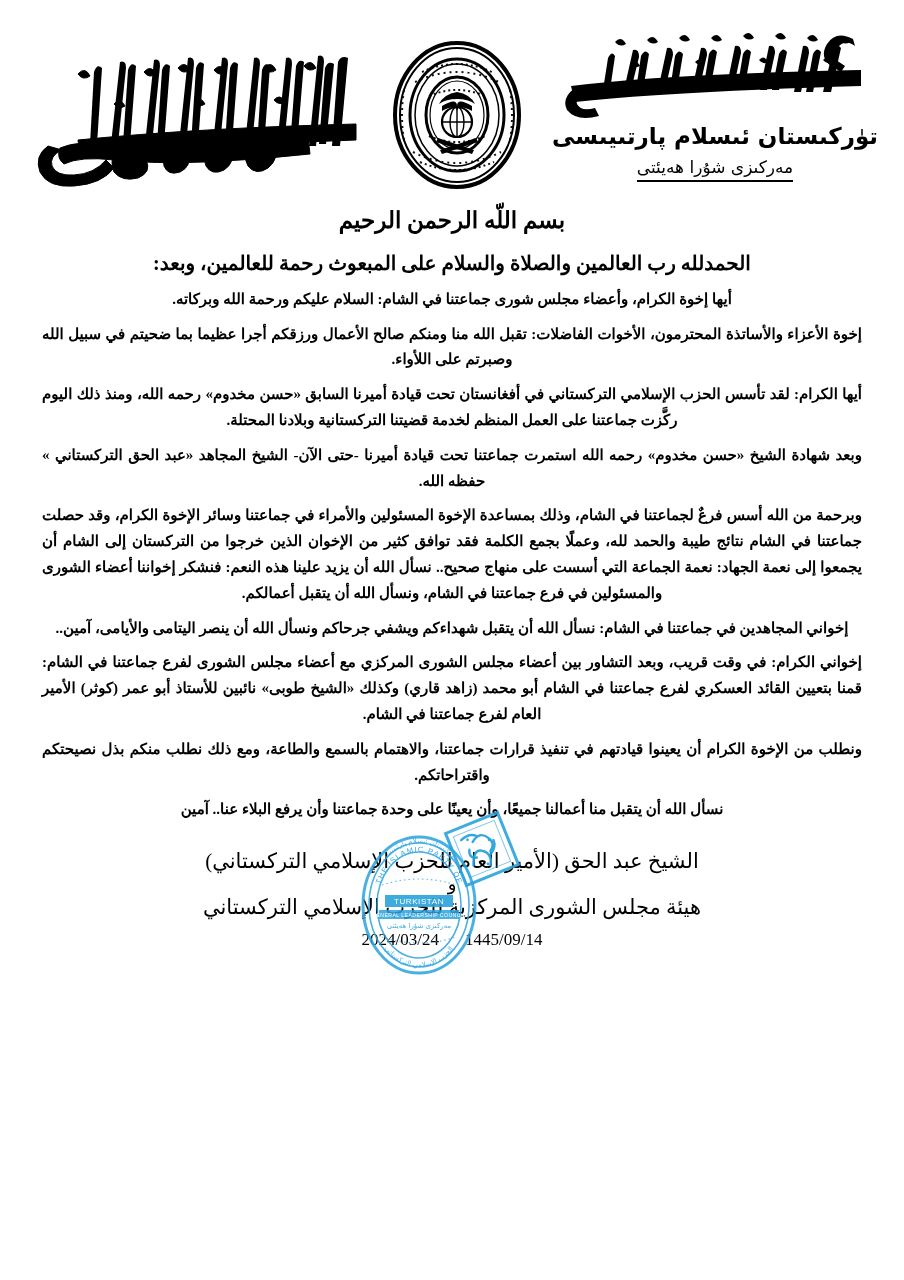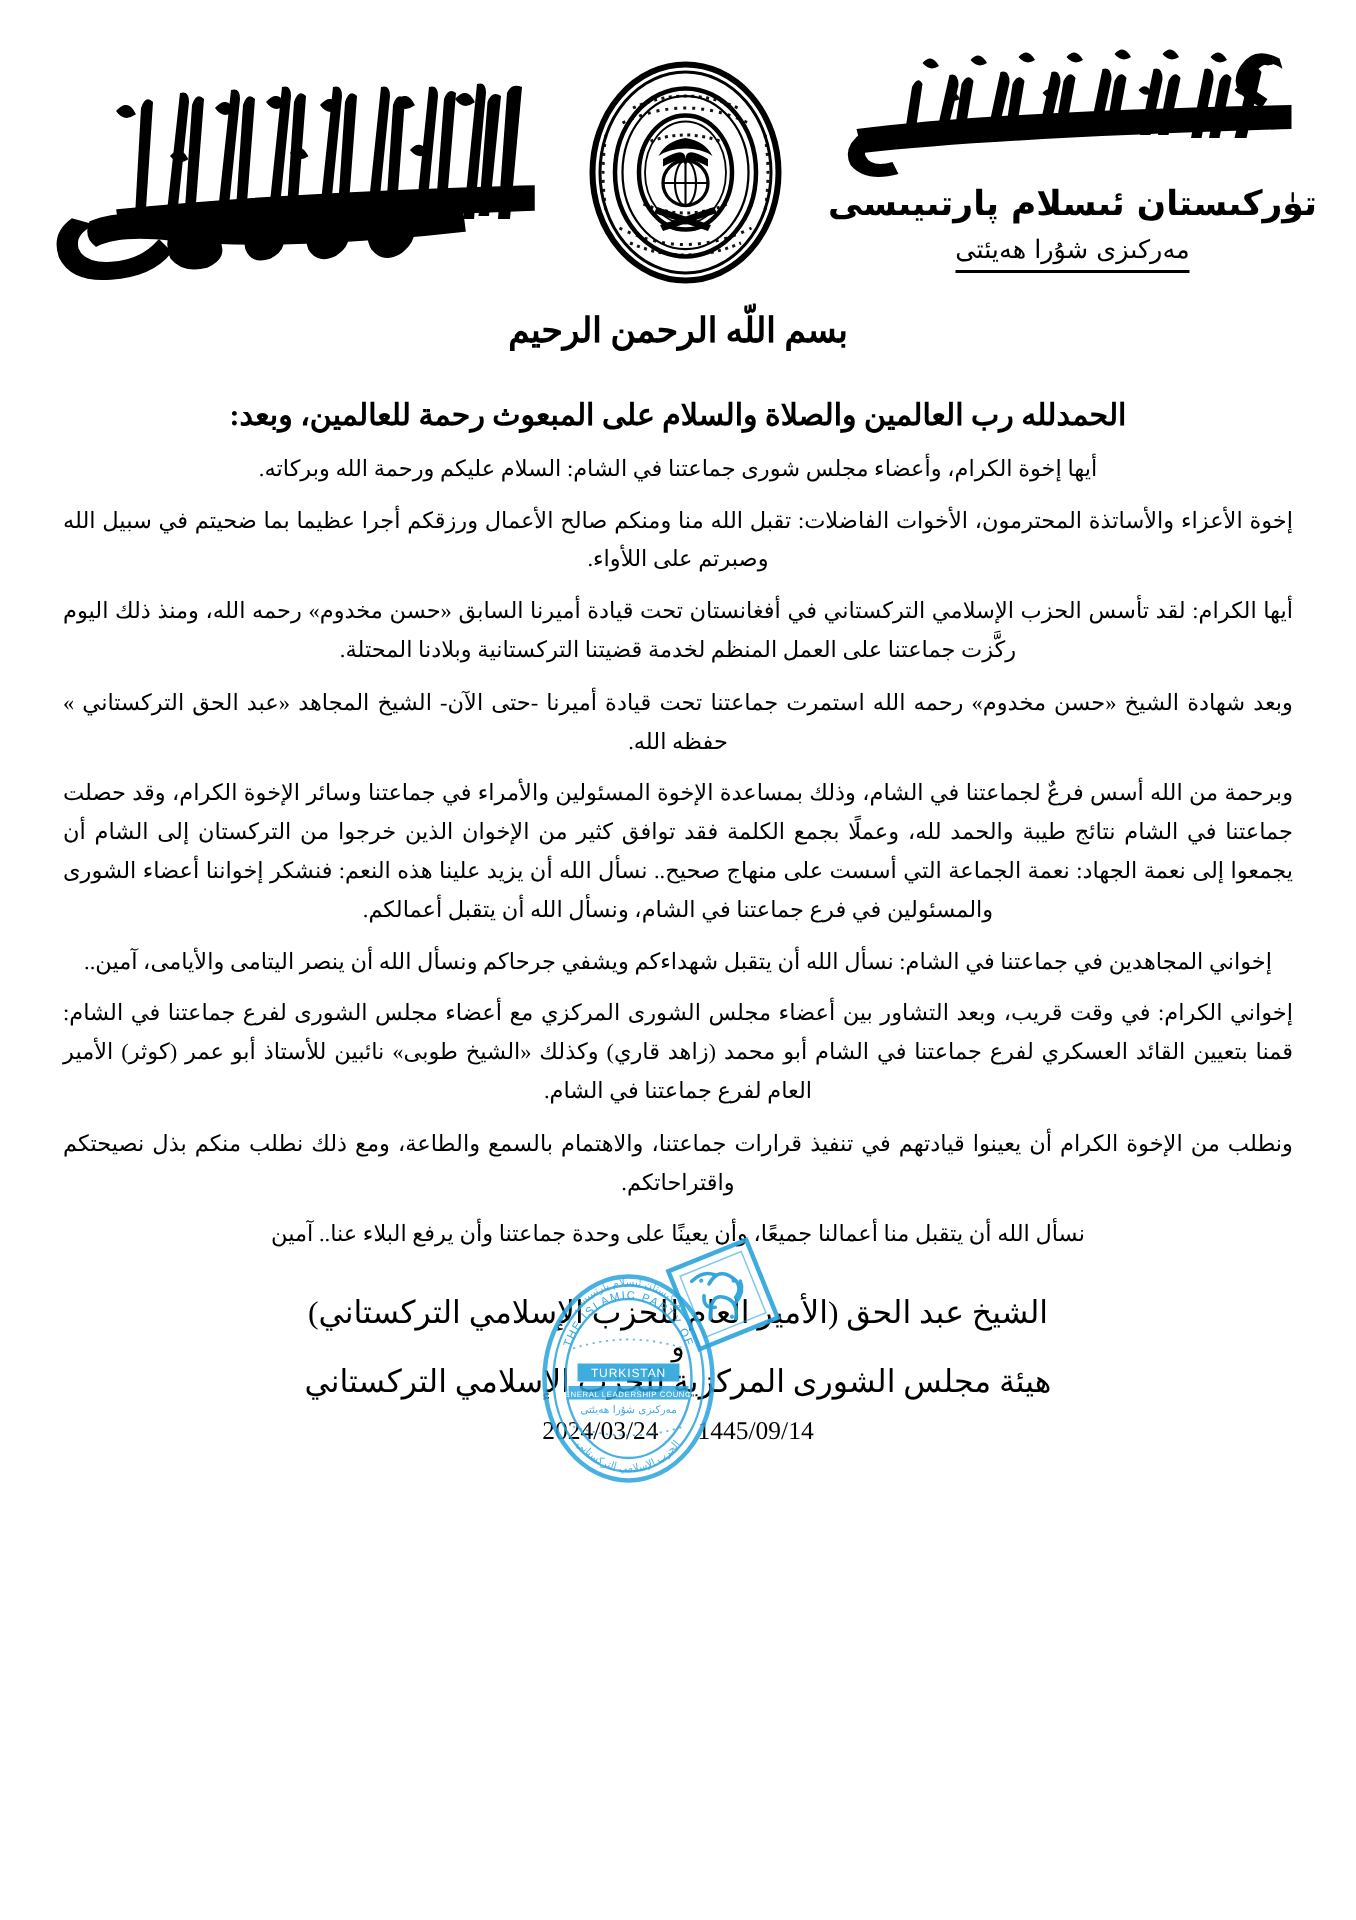--- a/index.html
+++ b/index.html
@@ -82,32 +82,32 @@
     text-align: center;
     font-size: 23px;
     font-weight: bold;
     margin: 6px 0 0 0;
     line-height: 1.3;
   }
   .hamdala {
     text-align: center;
     font-size: 20px;
     font-weight: bold;
-    margin: 28px 40px 0 40px;
+    margin: 14px 40px 0 40px;
     line-height: 1.35;
   }
 
   
   .body-text {
     margin: 10px 42px 0 42px;
     text-align: justify;
     text-align-last: center;
     font-size: 15px;
     line-height: 1.72;
-    font-weight: normal;
+    font-weight: bold;
   }
   .para {
     margin: 0 0 9px 0;
     text-align: justify;
     text-align-last: center;
   }
 
   
   .signature {
     position: relative;

